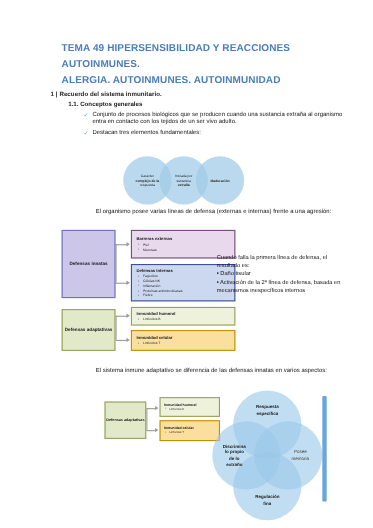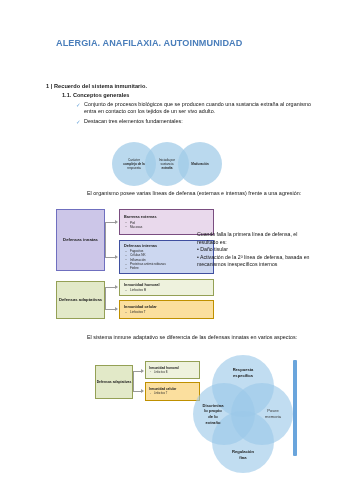--- a/index.html
+++ b/index.html
@@ -187,21 +187,22 @@
     position: absolute; left: 293px; top: 360px; width: 3.5px; height: 96px;
     background: #6aa5dc; border-radius: 1px;
   }
 </style>
 </head>
 <body>
 
 <div class="page">
 
   <div class="title-block">
-    <div class="doc-title">ALERGIA. ANAFILAXIA. AUTOINMUNIDAD</div>
+    <div class="doc-title">TEMA 49 HIPERSENSIBILIDAD Y REACCIONES AUTOINMUNES.</div>
+    <div class="doc-title">ALERGIA. AUTOINMUNES. AUTOINMUNIDAD</div>
   </div>
 
   <div class="h1-line">1 | Recuerdo del sistema inmunitario.</div>
   <div class="h2-line">1.1. Conceptos generales</div>
 
   <div class="bullet-list">
     <div class="bullet">
       <span class="check-icon">✓</span>
       <span class="bullet-text">Conjunto de procesos biológicos que se producen cuando una sustancia extraña al organismo entra en contacto con los tejidos de un ser vivo adulto.</span>
     </div>

